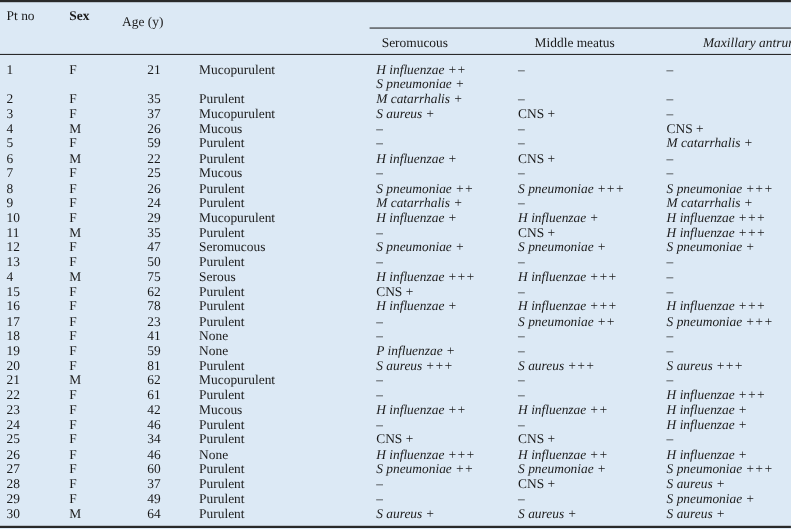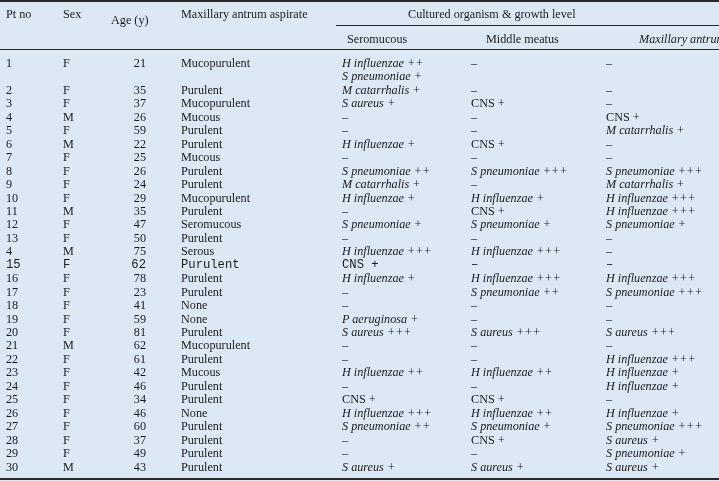--- a/index.html
+++ b/index.html
@@ -27,24 +27,22 @@
   .c-max { left: 606px; }
   .org { font-style: italic; }
 </style>
 </head>
 <body>
 
 <div class="wrap">
   <div class="topline"></div>
 
   <div class="h" style="left:6px; top:7px;">Pt no</div>
-  <div class="h" style="left:63px; top:7px;">Sex</div>
+  <div class="h" style="left:63px; top:7px;font-weight:bold;">Sex</div>
   <div class="h" style="left:111px; top:13px;">Age (y)</div>
-  <div class="h" style="left:181px; top:7px;">Maxillary antrum aspirate</div>
-  <div class="h" style="left:408px; top:7px;">Cultured organism &amp; growth level</div>
 
   <div class="subline"></div>
 
   <div class="h" style="left:347px; top:32px;">Seromucous</div>
   <div class="h" style="left:486px; top:32px;">Middle meatus</div>
   <div class="h" style="left:639px; top:32px;font-style:italic;">Maxillary antrum</div>
 
   <div class="headline"></div>
 
   <div id="rows">
@@ -176,21 +174,21 @@
       </div>
       <div class="row" style="top: 245.3px;">
         <span class="c c-pt">4</span>
         <span class="c c-sex">M</span>
         <span class="c c-age">75</span>
         <span class="c c-asp">Serous</span>
         <span class="c c-naso"><span class="org">H influenzae</span><span class="org"> +++</span></span>
         <span class="c c-mid"><span class="org">H influenzae</span><span class="org"> +++</span></span>
         <span class="c c-max">–</span>
       </div>
-      <div class="row" style="top: 258.75px; font-family: Liberation Mono, monospace;">
+      <div class="row" style="top: 258.75px;">
         <span class="c c-pt">15</span>
         <span class="c c-sex">F</span>
         <span class="c c-age">62</span>
         <span class="c c-asp">Purulent</span>
         <span class="c c-naso">CNS +</span>
         <span class="c c-mid">–</span>
         <span class="c c-max">–</span>
       </div>
       <div class="row" style="top: 272.2px; padding-left: 41px;">
         <span class="c c-pt">16</span>
@@ -217,21 +215,21 @@
         <span class="c c-asp">None</span>
         <span class="c c-naso">–</span>
         <span class="c c-mid">–</span>
         <span class="c c-max">–</span>
       </div>
       <div class="row" style="top: 312.55px;">
         <span class="c c-pt">19</span>
         <span class="c c-sex">F</span>
         <span class="c c-age">59</span>
         <span class="c c-asp">None</span>
-        <span class="c c-naso"><span class="org">P aeruginosa</span><span class="org"> +</span></span>
+        <span class="c c-naso"><span class="org">P influenzae</span><span class="org"> +</span></span>
         <span class="c c-mid">–</span>
         <span class="c c-max">–</span>
       </div>
       <div class="row" style="top: 326px;">
         <span class="c c-pt">20</span>
         <span class="c c-sex">F</span>
         <span class="c c-age">81</span>
         <span class="c c-asp">Purulent</span>
         <span class="c c-naso"><span class="org">S aureus</span><span class="org"> +++</span></span>
         <span class="c c-mid"><span class="org">S aureus</span><span class="org"> +++</span></span>
@@ -314,21 +312,21 @@
         <span class="c c-sex">F</span>
         <span class="c c-age">49</span>
         <span class="c c-asp">Purulent</span>
         <span class="c c-naso">–</span>
         <span class="c c-mid">–</span>
         <span class="c c-max"><span class="org">S pneumoniae</span><span class="org"> +</span></span>
       </div>
       <div class="row" style="top: 460.5px;">
         <span class="c c-pt">30</span>
         <span class="c c-sex">M</span>
-        <span class="c c-age">43</span>
+        <span class="c c-age">64</span>
         <span class="c c-asp">Purulent</span>
         <span class="c c-naso"><span class="org">S aureus</span><span class="org"> +</span></span>
         <span class="c c-mid"><span class="org">S aureus</span><span class="org"> +</span></span>
         <span class="c c-max"><span class="org">S aureus</span><span class="org"> +</span></span>
       </div>
     </div>
 
   <div class="bottomline"></div>
 </div>
 

